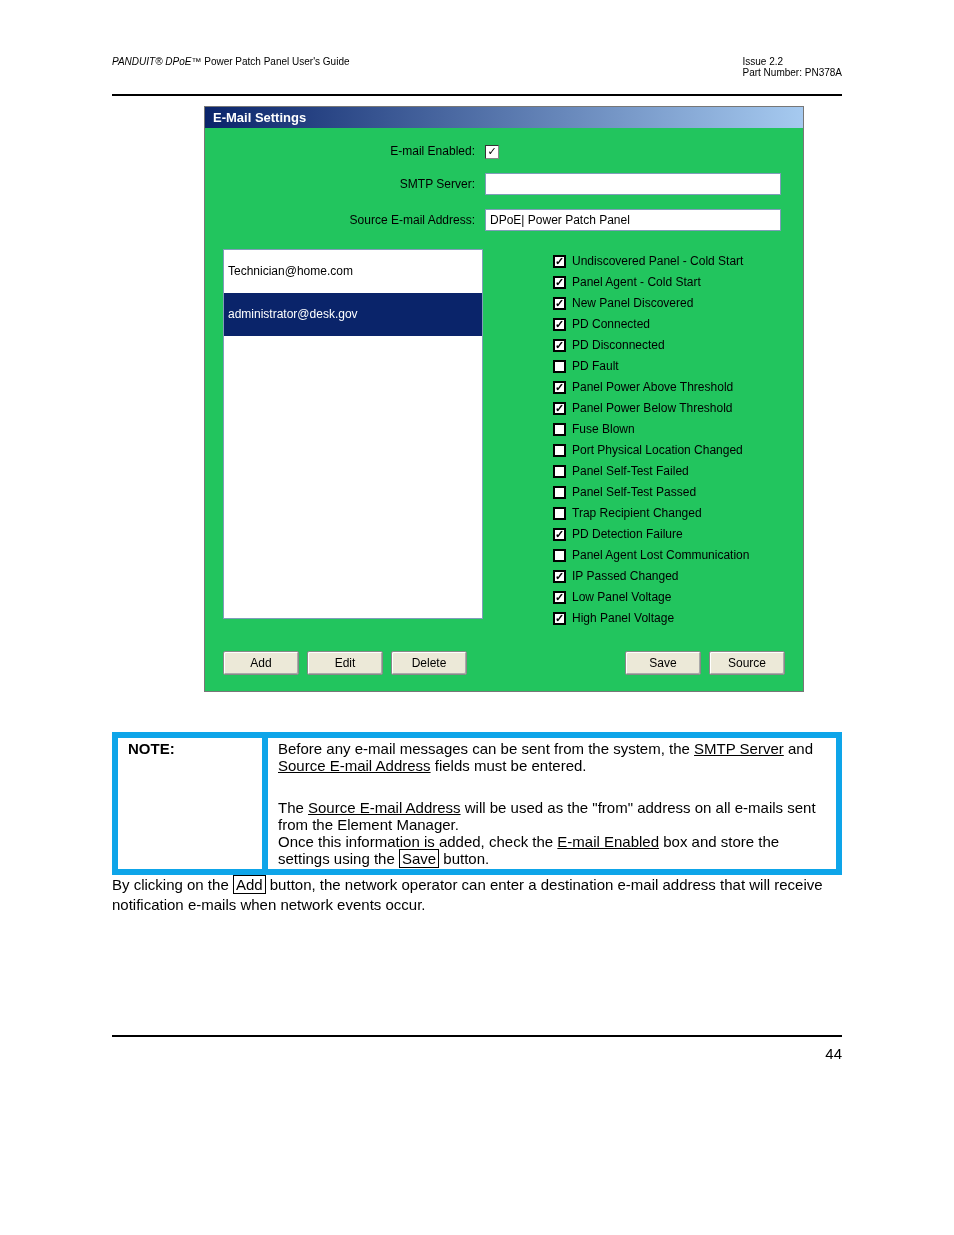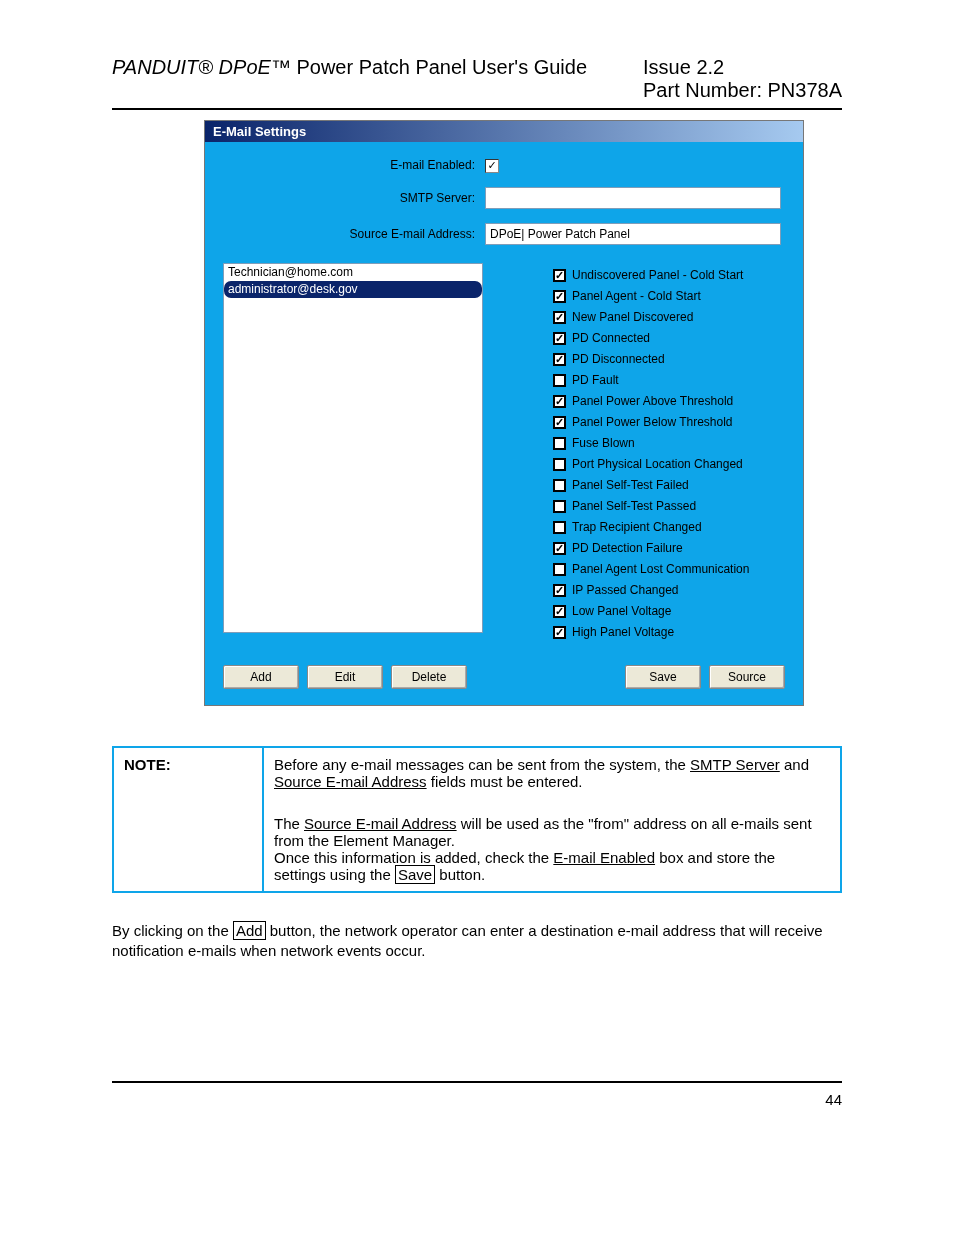--- a/index.html
+++ b/index.html
@@ -11,32 +11,32 @@
     font-size: 15px;
     width: 954px;
   }
   .page {
     padding: 56px 112px 40px 112px;
   }
   .doc-header {
     display: flex;
     justify-content: space-between;
     font-style: italic;
-    font-size: 20px;
-    margin-bottom: 6px;
+    font-size: 10px;
+    margin-bottom: 16px;
   }
   .doc-header .right { }
   .hr-top { border: none; border-top: 2px solid #000; margin: 2px 0 10px 0; }
 
   
   .dialog-wrap {
     margin: 0 auto;
     width: 600px;
     border: 1px solid #777;
-    background: #0ea5e9;
+    background: #22c55e;
   }
   .dialog-title {
     background: linear-gradient(to right, #0a246a, #a6caf0);
     color: #fff;
     font-weight: bold;
     font-family: "Segoe UI", Tahoma, Arial, sans-serif;
     font-size: 13px;
     padding: 3px 8px;
   }
   .dialog-body {
@@ -81,24 +81,23 @@
   }
   .listbox {
     width: 260px;
     height: 370px;
     background: #fff;
     border: 1px solid #7f9db9;
     overflow: hidden;
     font-size: 12px;
   }
   .listbox .li {
-    padding: 0 4px;
+    padding: 13px 4px;
     line-height: 17px;
     white-space: nowrap;
-    border-radius: 7px;
   }
   .listbox .li.sel {
     background: #0a246a;
     color: #fff;
   }
   .events {
     padding-top: 2px;
     font-size: 12px;
   }
   .ev-row {
@@ -137,33 +136,32 @@
   .btn-right { margin-left: auto; display: flex; gap: 8px; }
 
   
   .note-table {
     border-collapse: collapse;
     width: 100%;
     margin-top: 40px;
     font-size: 15px;
   }
   .note-table td {
-    border: 2px solid #0ea5e9;
-    padding: 8px 10px;
+    border: 6px solid #0ea5e9;
+    padding: 2px 10px;
     vertical-align: top;
   }
   .note-table td.hd {
     font-weight: bold;
     width: 150px;
   }
   .u { text-decoration: underline; }
   .boxed { border: 1px solid #000; padding: 0 2px; }
 
   .body-para {
-    margin-top: 28px;
     font-size: 15px;
     line-height: 1.35;
   }
 
   .hr-bot { border: none; border-top: 2px solid #000; margin-top: 120px; }
   .pg-num { text-align: right; margin-top: 8px; font-size: 15px; }
 </style>
 </head>
 <body>
 

